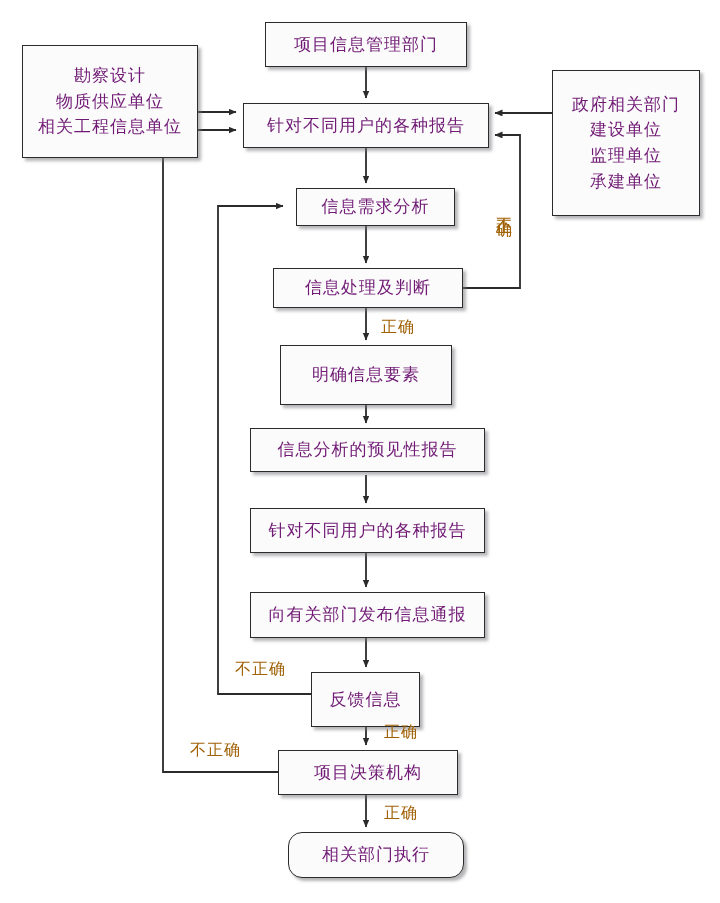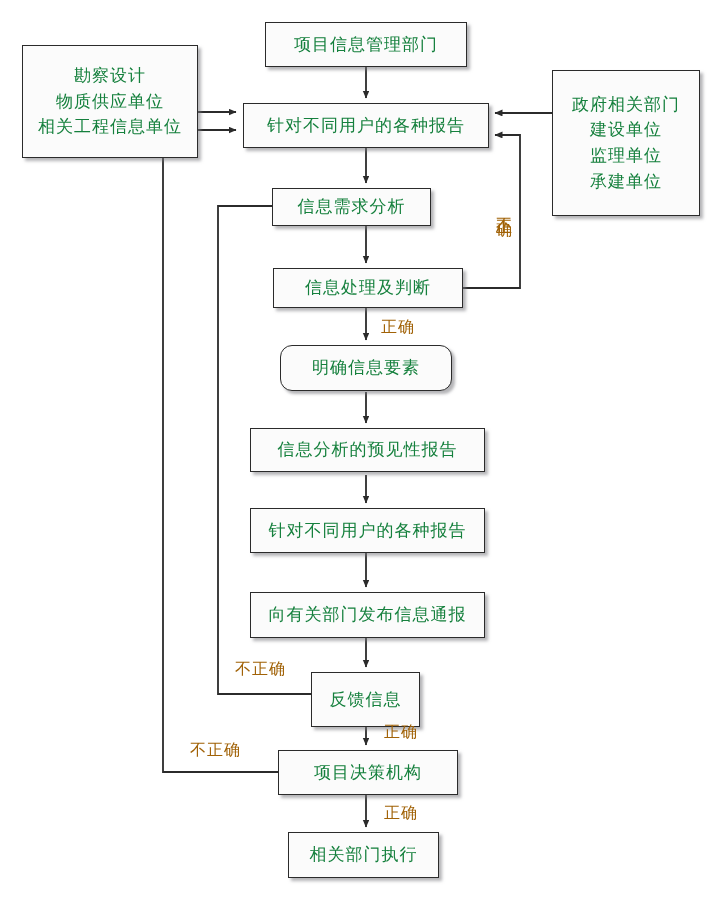--- a/index.html
+++ b/index.html
@@ -28,21 +28,21 @@
   .node {
     position: absolute;
     box-sizing: border-box;
     background: #fbfbfb;
     border: 1.6px solid #2b2b2b;
     box-shadow: 3px 3px 3px rgba(120,120,125,0.55);
     display: flex;
     flex-direction: column;
     align-items: center;
     justify-content: center;
-    color: #15803d;
+    color: #701a75;
     font-size: 17px;
     letter-spacing: 1px;
     line-height: 1.15;
     text-align: center;
     white-space: nowrap;
   }
   .node .line {
     display: block;
     padding: 1px 0;
   }
@@ -121,29 +121,29 @@
     <span class="line">政府相关部门</span>
     <span class="line">建设单位</span>
     <span class="line">监理单位</span>
     <span class="line">承建单位</span>
   </div>
 
   <div class="node" style="left:243px; top:103px; width:246px; height:45px;">
     <span class="line">针对不同用户的各种报告</span>
   </div>
 
-  <div class="node" style="left:272px; top:188px; width:159px; height:38px;">
+  <div class="node" style="left:296px; top:188px; width:159px; height:38px;">
     <span class="line">信息需求分析</span>
   </div>
 
   <div class="node" style="left:273px; top:268px; width:190px; height:40px;">
     <span class="line">信息处理及判断</span>
   </div>
 
-  <div class="node" style="left:280px; top:345px; width:172px; height:46px;border-radius:12px;">
+  <div class="node" style="left:280px; top:345px; width:172px; height:60px;">
     <span class="line">明确信息要素</span>
   </div>
 
   <div class="node" style="left:250px; top:428px; width:235px; height:44px;">
     <span class="line">信息分析的预见性报告</span>
   </div>
 
   <div class="node" style="left:250px; top:508px; width:235px; height:45px;">
     <span class="line">针对不同用户的各种报告</span>
   </div>
@@ -153,21 +153,21 @@
   </div>
 
   <div class="node" style="left:311px; top:672px; width:109px; height:55px;">
     <span class="line">反馈信息</span>
   </div>
 
   <div class="node" style="left:278px; top:750px; width:180px; height:45px;">
     <span class="line">项目决策机构</span>
   </div>
 
-  <div class="node" style="left:288px; top:832px; width:151px; height:46px;">
+  <div class="node" style="left:288px; top:832px; width:176px; height:46px;border-radius:14px;">
     <span class="line">相关部门执行</span>
   </div>
 
   <div class="edge-label vertical" style="left:496px; top:205px;">不正确</div>
 
   <div class="edge-label" style="left:381px; top:317px;">正确</div>
 
   <div class="edge-label" style="left:235px; top:659px;">不正确</div>
 
   <div class="edge-label" style="left:384px; top:722px;">正确</div>

